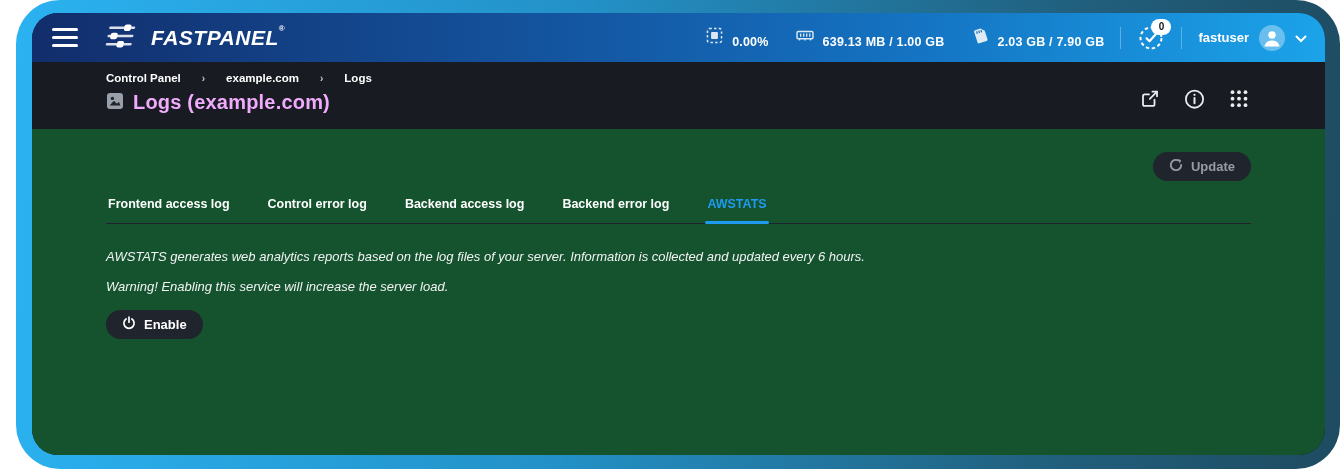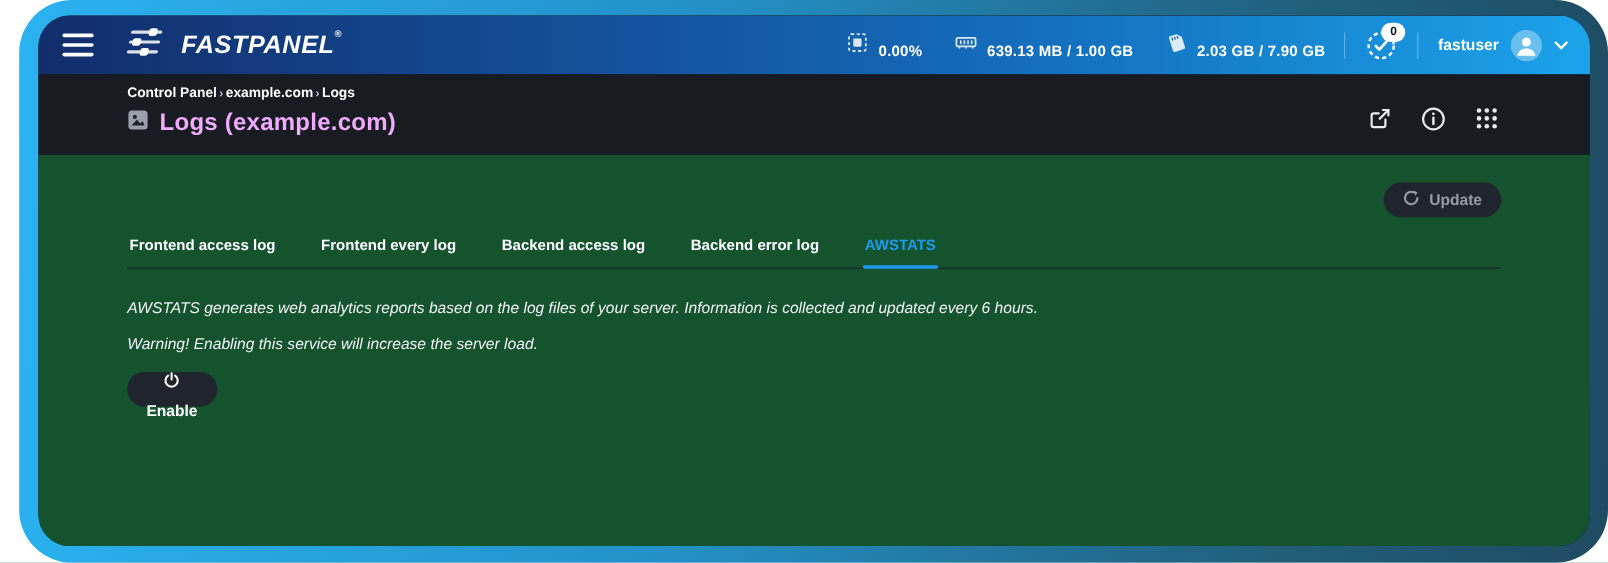--- a/index.html
+++ b/index.html
@@ -56,41 +56,41 @@
   .avatar {
     width:26px; height:26px; border-radius:50%;
     background:rgba(255,255,255,.35);
     display:flex; align-items:center; justify-content:center; overflow:hidden;
   }
   
   .subheader {
     background:#181b22; padding:10px 76px 15px 74px;
     position:relative;
   }
-  .breadcrumb { display:flex; align-items:center; gap:2px; font-size:11.5px; font-weight:700; color:#fff; }
+  .breadcrumb { display:flex; align-items:center; gap:21px; font-size:11.5px; font-weight:700; color:#fff; }
   .crumb { cursor:pointer; }
   .crumb-sep { color:rgba(255,255,255,.75); font-size:10px; }
   .title-row { display:flex; align-items:center; gap:9px; margin-top:7px; }
   .page-title { font-size:20px; font-weight:700; color:#f0abfc; letter-spacing:.2px; }
   .header-actions {
     position:absolute; right:76px; top:50%; transform:translateY(-35%);
     display:flex; align-items:center; gap:24px; color:#e9ebee;
   }
   .header-actions .icon-btn { cursor:pointer; display:flex; }
   
   .main { flex:1; background:#14532d; padding:0 74px; position:relative; }
   .update-row { height:52px; display:flex; justify-content:flex-end; align-items:flex-end; }
   .btn {
     display:inline-flex; align-items:center; gap:8px;
     background:#20242c; border:none; border-radius:15px;
     height:29px; padding:0 16px; cursor:pointer;
     font-family:inherit; font-size:13px; font-weight:700;
   }
   .btn-update { color:#969ca6; }
-  .btn-enable { color:#ffffff; margin-top:16px; height:29px;flex-direction:column; }
+  .btn-enable { color:#ffffff; margin-top:16px; height:29px; }
   .tabs {
     display:flex; gap:34px; margin-top:16px;
     border-bottom:1px solid #20232b;
   }
   .tab {
     font-size:12.5px; font-weight:700; color:#fff;
     padding:0 2px 12px 2px; cursor:pointer; position:relative; white-space:nowrap;
   }
   .tab.active { color:#1e9bf0; }
   .tab.active::after {
@@ -259,21 +259,21 @@
               <path d="M12.2 7A5.2 5.2 0 1 1 9.4 2.4"></path>
               <path d="M9.2 0.8l3 1.6-1.6 3" fill="currentColor" stroke="none"></path>
             </svg>
           </span>
           <span>Update</span>
         </button>
       </div>
 
       <div class="tabs">
         <span class="tab">Frontend access log</span>
-        <span class="tab">Frontend every log</span>
+        <span class="tab">Control error log</span>
         <span class="tab">Backend access log</span>
         <span class="tab">Backend error log</span>
         <span class="tab active">AWSTATS</span>
       </div>
 
       <p class="para para-desc">AWSTATS generates web analytics reports based on the log files of your server. Information is collected and updated every 6 hours.</p>
       <p class="para para-warn">Warning! Enabling this service will increase the server load.</p>
 
       <button class="btn btn-enable">
         <span>

